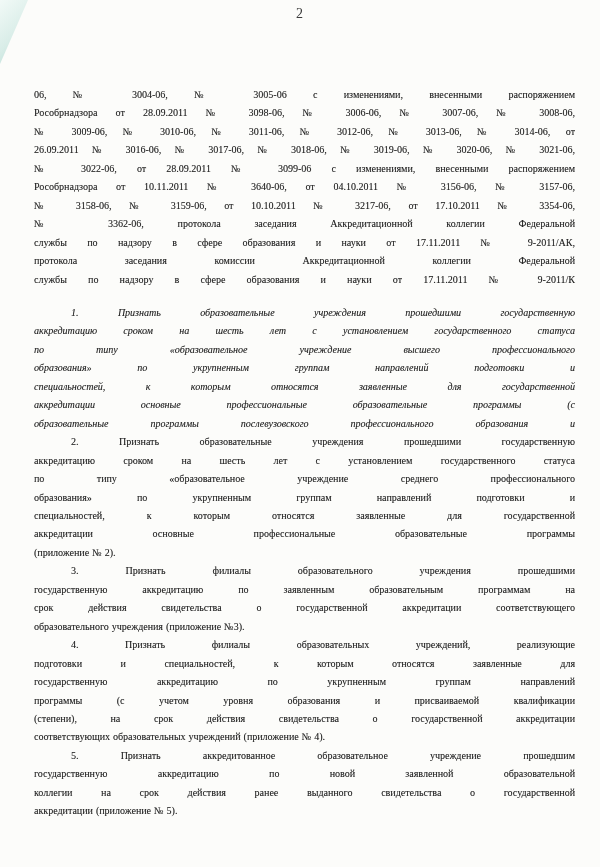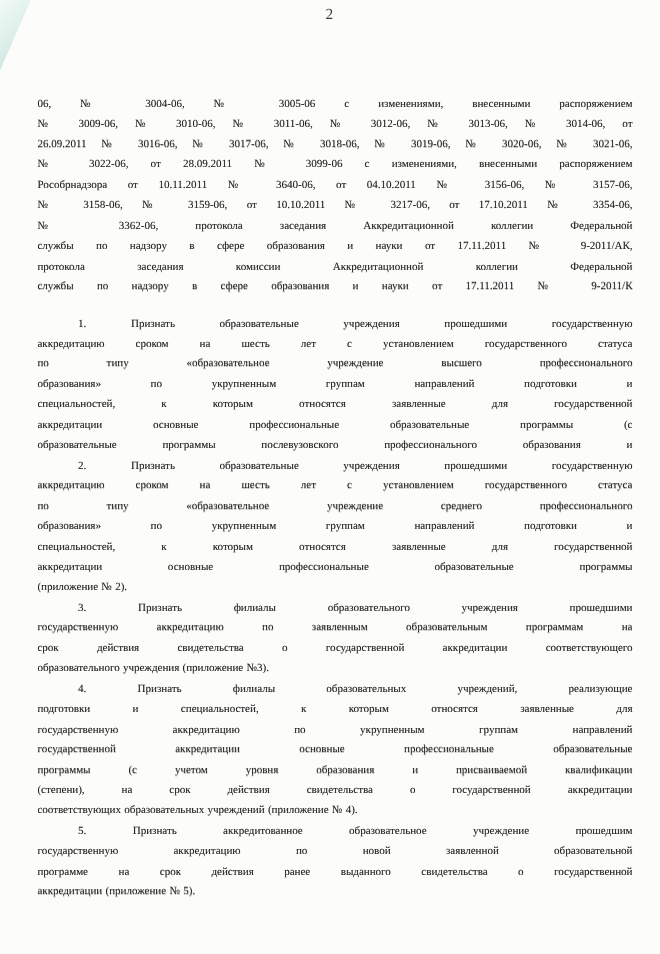--- a/index.html
+++ b/index.html
@@ -39,38 +39,39 @@
     position: absolute;
     top: 52px;
     left: 34px;
     width: 541px;
     font-size: 10px;
     line-height: 18.45px;
     text-shadow: 0.2px 0.2px 0.4px rgba(30,30,30,0.35);
     margin-top: 34px;
   }
   .paragraph { margin: 0; }
-  .paragraph.gap-before { margin-top: 15px; }
+  .paragraph.gap-before { margin-top: 15px; font-style: italic; }
   .line {
     text-align: justify;
     text-align-last: justify;
     word-spacing: 0.5px;
   }
   .line.last { text-align-last: left; }
   .line.indent { text-indent: 37px; }
 </style>
 </head>
 <body>
 
 <div class="scan-page" style="background: rgb(252, 252, 250); color: rgb(36, 36, 36);">
   <div class="corner-artifact"></div>
   <div class="page-number">2</div>
   <div class="doc-body" id="doc-body">
       <div class="paragraph">
         <div class="line">06, № 3004-06, № 3005-06 с изменениями, внесенными распоряжением</div>
+        <div class="line">Рособрнадзора от 28.09.2011 № 3098-06, № 3006-06, № 3007-06, № 3008-06,</div>
         <div class="line">№ 3009-06, № 3010-06, № 3011-06, № 3012-06, № 3013-06, № 3014-06, от</div>
         <div class="line">26.09.2011 № 3016-06, № 3017-06, № 3018-06, № 3019-06, № 3020-06, № 3021-06,</div>
         <div class="line">№ 3022-06, от 28.09.2011 № 3099-06 с изменениями, внесенными распоряжением</div>
         <div class="line">Рособрнадзора от 10.11.2011 № 3640-06, от 04.10.2011 № 3156-06, № 3157-06,</div>
         <div class="line">№ 3158-06, № 3159-06, от 10.10.2011 № 3217-06, от 17.10.2011 № 3354-06,</div>
         <div class="line">№ 3362-06, протокола заседания Аккредитационной коллегии Федеральной</div>
         <div class="line">службы по надзору в сфере образования и науки от 17.11.2011 № 9-2011/АК,</div>
         <div class="line">протокола заседания комиссии Аккредитационной коллегии Федеральной</div>
         <div class="line">службы по надзору в сфере образования и науки от 17.11.2011 № 9-2011/К</div>
       </div>
@@ -95,25 +96,24 @@
       <div class="paragraph">
         <div class="line indent">3. Признать филиалы образовательного учреждения прошедшими</div>
         <div class="line">государственную аккредитацию по заявленным образовательным программам на</div>
         <div class="line">срок действия свидетельства о государственной аккредитации соответствующего</div>
         <div class="line last">образовательного учреждения (приложение №3).</div>
       </div>
       <div class="paragraph">
         <div class="line indent">4. Признать филиалы образовательных учреждений, реализующие</div>
         <div class="line">подготовки и специальностей, к которым относятся заявленные для</div>
         <div class="line">государственную аккредитацию по укрупненным группам направлений</div>
-        <div class="line">государственной аккредитации основные профессиональные образовательные</div>
         <div class="line">программы (с учетом уровня образования и присваиваемой квалификации</div>
         <div class="line">(степени), на срок действия свидетельства о государственной аккредитации</div>
         <div class="line last">соответствующих образовательных учреждений (приложение № 4).</div>
       </div>
       <div class="paragraph">
         <div class="line indent">5. Признать аккредитованное образовательное учреждение прошедшим</div>
         <div class="line">государственную аккредитацию по новой заявленной образовательной</div>
-        <div class="line">программе на срок действия ранее выданного свидетельства о государственной</div>
+        <div class="line">коллегии на срок действия ранее выданного свидетельства о государственной</div>
         <div class="line last">аккредитации (приложение № 5).</div>
       </div>
     </div>
 </div>
 
 </body></html>

